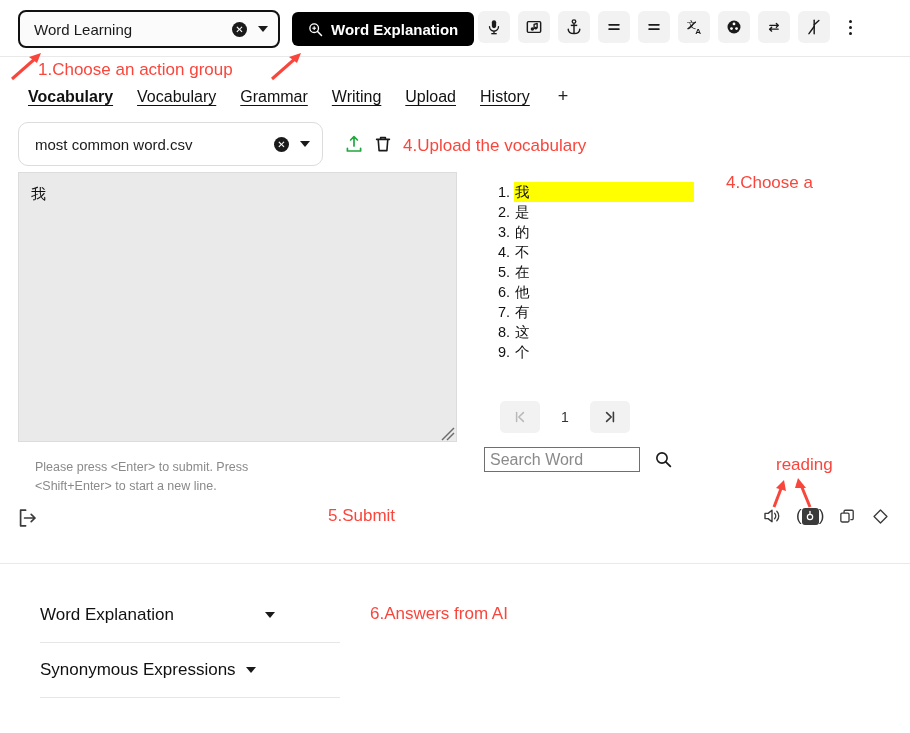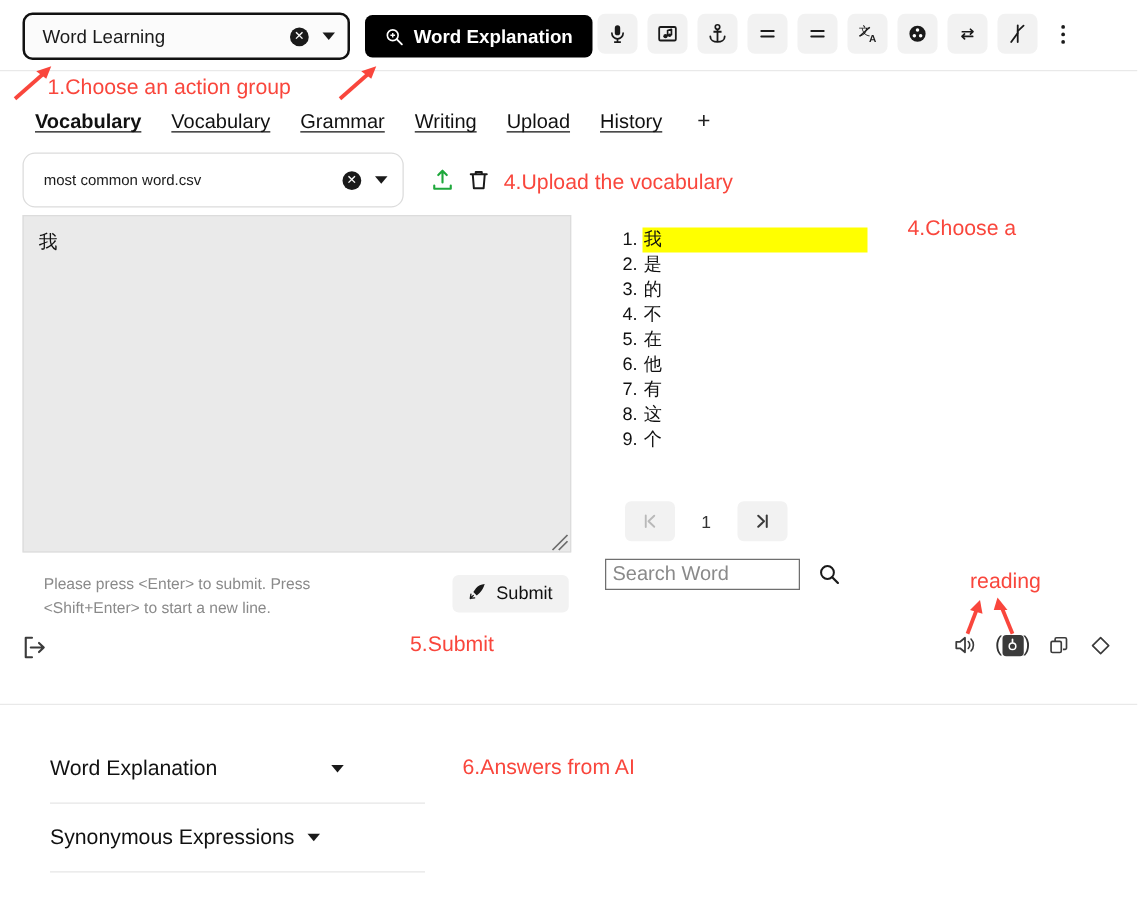--- a/index.html
+++ b/index.html
@@ -99,21 +99,21 @@
   }
 
   
   .file-select {
     position: absolute; left: 18px; top: 122px;
     width: 305px; height: 44px;
     border: 1px solid #dcdcdc; border-radius: 10px;
     background: #ffffff;
     display: flex; align-items: center; padding: 0 12px 0 16px;
   }
-  .file-select .fs-label { flex: 1; font-size: 12px; color: #1a1a1a; }
+  .file-select .fs-label { flex: 1; font-size: 15px; color: #1a1a1a; }
 
   .upload-icon {
     position: absolute; left: 344px; top: 134px; cursor: pointer;
   }
   .trash-icon {
     position: absolute; left: 373px; top: 134px; cursor: pointer;
   }
 
   
   .compose {
@@ -391,29 +391,20 @@
   </div>
 
   <textarea class="compose" placeholder="" style="">我</textarea>
   <svg class="resize-grip" viewBox="0 0 14 14">
     <line x1="13" y1="1" x2="1" y2="13" stroke="#6b6b6b" stroke-width="1.4"></line>
     <line x1="13" y1="6" x2="6" y2="13" stroke="#6b6b6b" stroke-width="1.4"></line>
   </svg>
 
   <div class="hint">Please press &lt;Enter&gt; to submit. Press &lt;Shift+Enter&gt; to start a new line.</div>
 
-  <div class="submit-btn">
-    <span>
-      <svg width="14" height="14" viewBox="0 0 16 16">
-        <path d="M14.6 1.4c-3.4.2-6 1.5-8 3.9L4.2 8.7l3.1 3.1 2.6-2.3c2.4-2 3.5-4.6 4.7-8.1z" fill="#1a1a1a"></path>
-        <path d="M4.2 11.8l-2.8 2.8M2 10.6L1.4 14.6l4-.6" stroke="#1a1a1a" stroke-width="1.2" fill="none" stroke-linecap="round" stroke-linejoin="round"></path>
-      </svg>
-    </span>
-    <span>Submit</span>
-  </div>
 
   <div class="logout-icon">
     <svg width="24" height="24" viewBox="0 0 24 24">
       <path d="M9.6 4.2H4.6v15.6h5" stroke="#3b3b3b" stroke-width="1.7" fill="none" stroke-linecap="round" stroke-linejoin="round"></path>
       <path d="M8.6 12h10.4M15.2 8.4l3.8 3.6-3.8 3.6" stroke="#3b3b3b" stroke-width="1.7" fill="none" stroke-linecap="round" stroke-linejoin="round"></path>
     </svg>
   </div>
 
   <div class="wordlist">
     <div class="wl-row selected">

